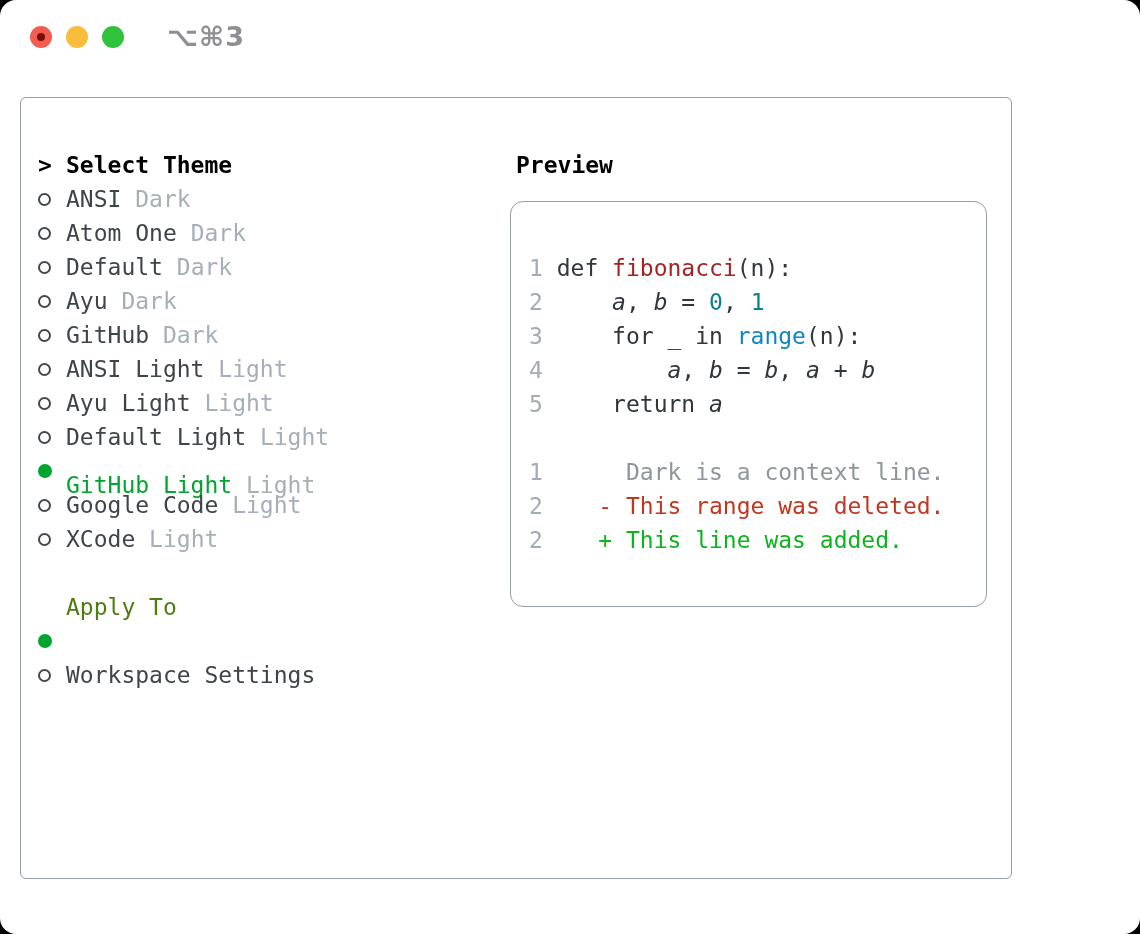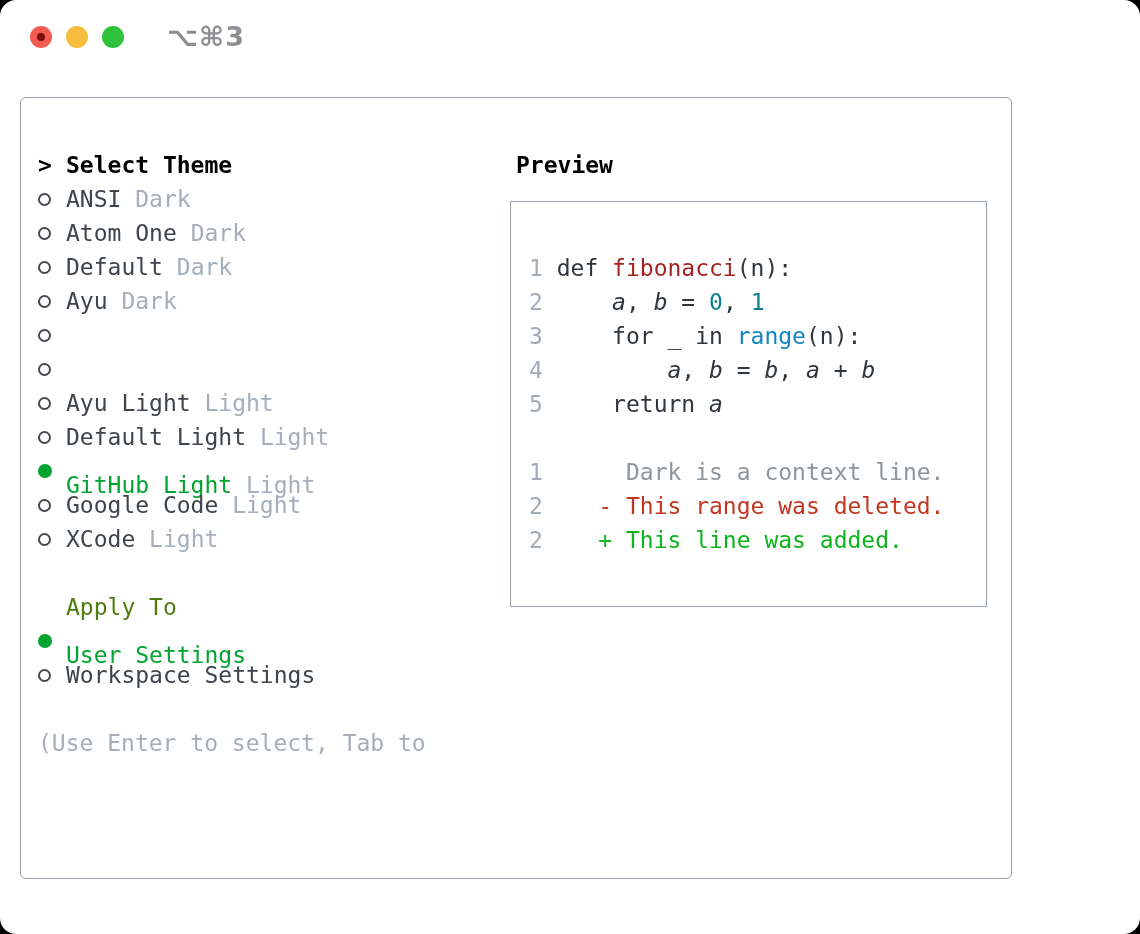--- a/index.html
+++ b/index.html
@@ -47,21 +47,21 @@
   .subhdr { color:#4d7c0f; }
   .hint-line { color:#a5aeb9; font-size:23px; }
 
   
   .preview-header {
     position:absolute; left:516px; top:148px; height:34px; line-height:34px;
     font-size:23px; font-weight:bold; color:#000;
   }
   .preview-box {
     position:absolute; left:510px; top:201px; width:477px; height:406px;
-    border:1.5px solid #959da6; border-radius:1px; background:#fff;
+    border:1.5px solid #959da6; border-radius:13px; background:#fff;
     padding:49px 0 0 18px; overflow:hidden;
   }
   .code-line { height:34px; line-height:34px; font-size:23px; white-space:pre; }
   .seg-ln      { color:#a2abb6; }
   .seg-code    { color:#30363d; }
   .seg-var     { color:#30363d; font-style:italic; }
   .seg-fn      { color:#a32222; }
   .seg-num     { color:#0b7f8c; }
   .seg-builtin { color:#1185c2; }
   .seg-ctx     { color:#8d959d; }
@@ -81,33 +81,32 @@
   </div>
 
   <div class="panel"></div>
 
   <div class="left-col" id="left-col">
       <div class="row"><span class="bullet-cell"><span class="caret">&gt;</span></span><span class="hdr">Select Theme</span></div>
       <div class="row"><span class="bullet-cell"><span class="circle"></span></span><span class="row-label">ANSI <span class="suffix">Dark</span></span></div>
       <div class="row"><span class="bullet-cell"><span class="circle"></span></span><span class="row-label">Atom One <span class="suffix">Dark</span></span></div>
       <div class="row"><span class="bullet-cell"><span class="circle"></span></span><span class="row-label">Default <span class="suffix">Dark</span></span></div>
       <div class="row"><span class="bullet-cell"><span class="circle"></span></span><span class="row-label">Ayu <span class="suffix">Dark</span></span></div>
-      <div class="row"><span class="bullet-cell"><span class="circle"></span></span></div>
-      <div class="row"><span class="bullet-cell"><span class="circle"></span></span></div>
+      <div class="row"><span class="bullet-cell"><span class="circle"></span></span><span class="row-label">GitHub <span class="suffix">Dark</span></span></div>
+      <div class="row"><span class="bullet-cell"><span class="circle"></span></span><span class="row-label">ANSI Light <span class="suffix">Light</span></span></div>
       <div class="row"><span class="bullet-cell"><span class="circle"></span></span><span class="row-label">Ayu Light <span class="suffix">Light</span></span></div>
       <div class="row"><span class="bullet-cell"><span class="circle"></span></span><span class="row-label">Default Light <span class="suffix">Light</span></span></div>
       <div class="row"><span class="bullet-cell"><span class="circle filled"></span></span><span class="row-label selected">GitHub Light <span class="suffix">Light</span></span></div>
       <div class="row"><span class="bullet-cell"><span class="circle"></span></span><span class="row-label">Google Code <span class="suffix">Light</span></span></div>
       <div class="row"><span class="bullet-cell"><span class="circle"></span></span><span class="row-label">XCode <span class="suffix">Light</span></span></div>
       <div class="row"></div>
       <div class="row"><span class="bullet-cell"></span><span class="subhdr">Apply To</span></div>
-      <div class="row"><span class="bullet-cell"><span class="circle filled"></span></span><span class="row-label selected">User Settings</span></div>
+      <div class="row"><span class="bullet-cell"><span class="circle filled"></span></span></div>
       <div class="row"><span class="bullet-cell"><span class="circle"></span></span><span class="row-label">Workspace Settings</span></div>
       <div class="row"></div>
-      <div class="row"><span class="hint-line">(Use Enter to select, Tab to</span></div>
     </div>
 
   <div class="preview-header">Preview</div>
 
   <div class="preview-box" id="preview-box">
       <div class="code-line"><span class="seg-ln">1 </span><span class="seg-code">def </span><span class="seg-fn">fibonacci</span><span class="seg-code">(n):</span></div>
       <div class="code-line"><span class="seg-ln">2 </span><span class="seg-code">    </span><span class="seg-var">a</span><span class="seg-code">, </span><span class="seg-var">b</span><span class="seg-code"> = </span><span class="seg-num">0</span><span class="seg-code">, </span><span class="seg-num">1</span></div>
       <div class="code-line"><span class="seg-ln">3 </span><span class="seg-code">    for _ in </span><span class="seg-builtin">range</span><span class="seg-code">(n):</span></div>
       <div class="code-line"><span class="seg-ln">4 </span><span class="seg-code">        </span><span class="seg-var">a</span><span class="seg-code">, </span><span class="seg-var">b</span><span class="seg-code"> = </span><span class="seg-var">b</span><span class="seg-code">, </span><span class="seg-var">a</span><span class="seg-code"> + </span><span class="seg-var">b</span></div>
       <div class="code-line"><span class="seg-ln">5 </span><span class="seg-code">    return </span><span class="seg-var">a</span></div>

